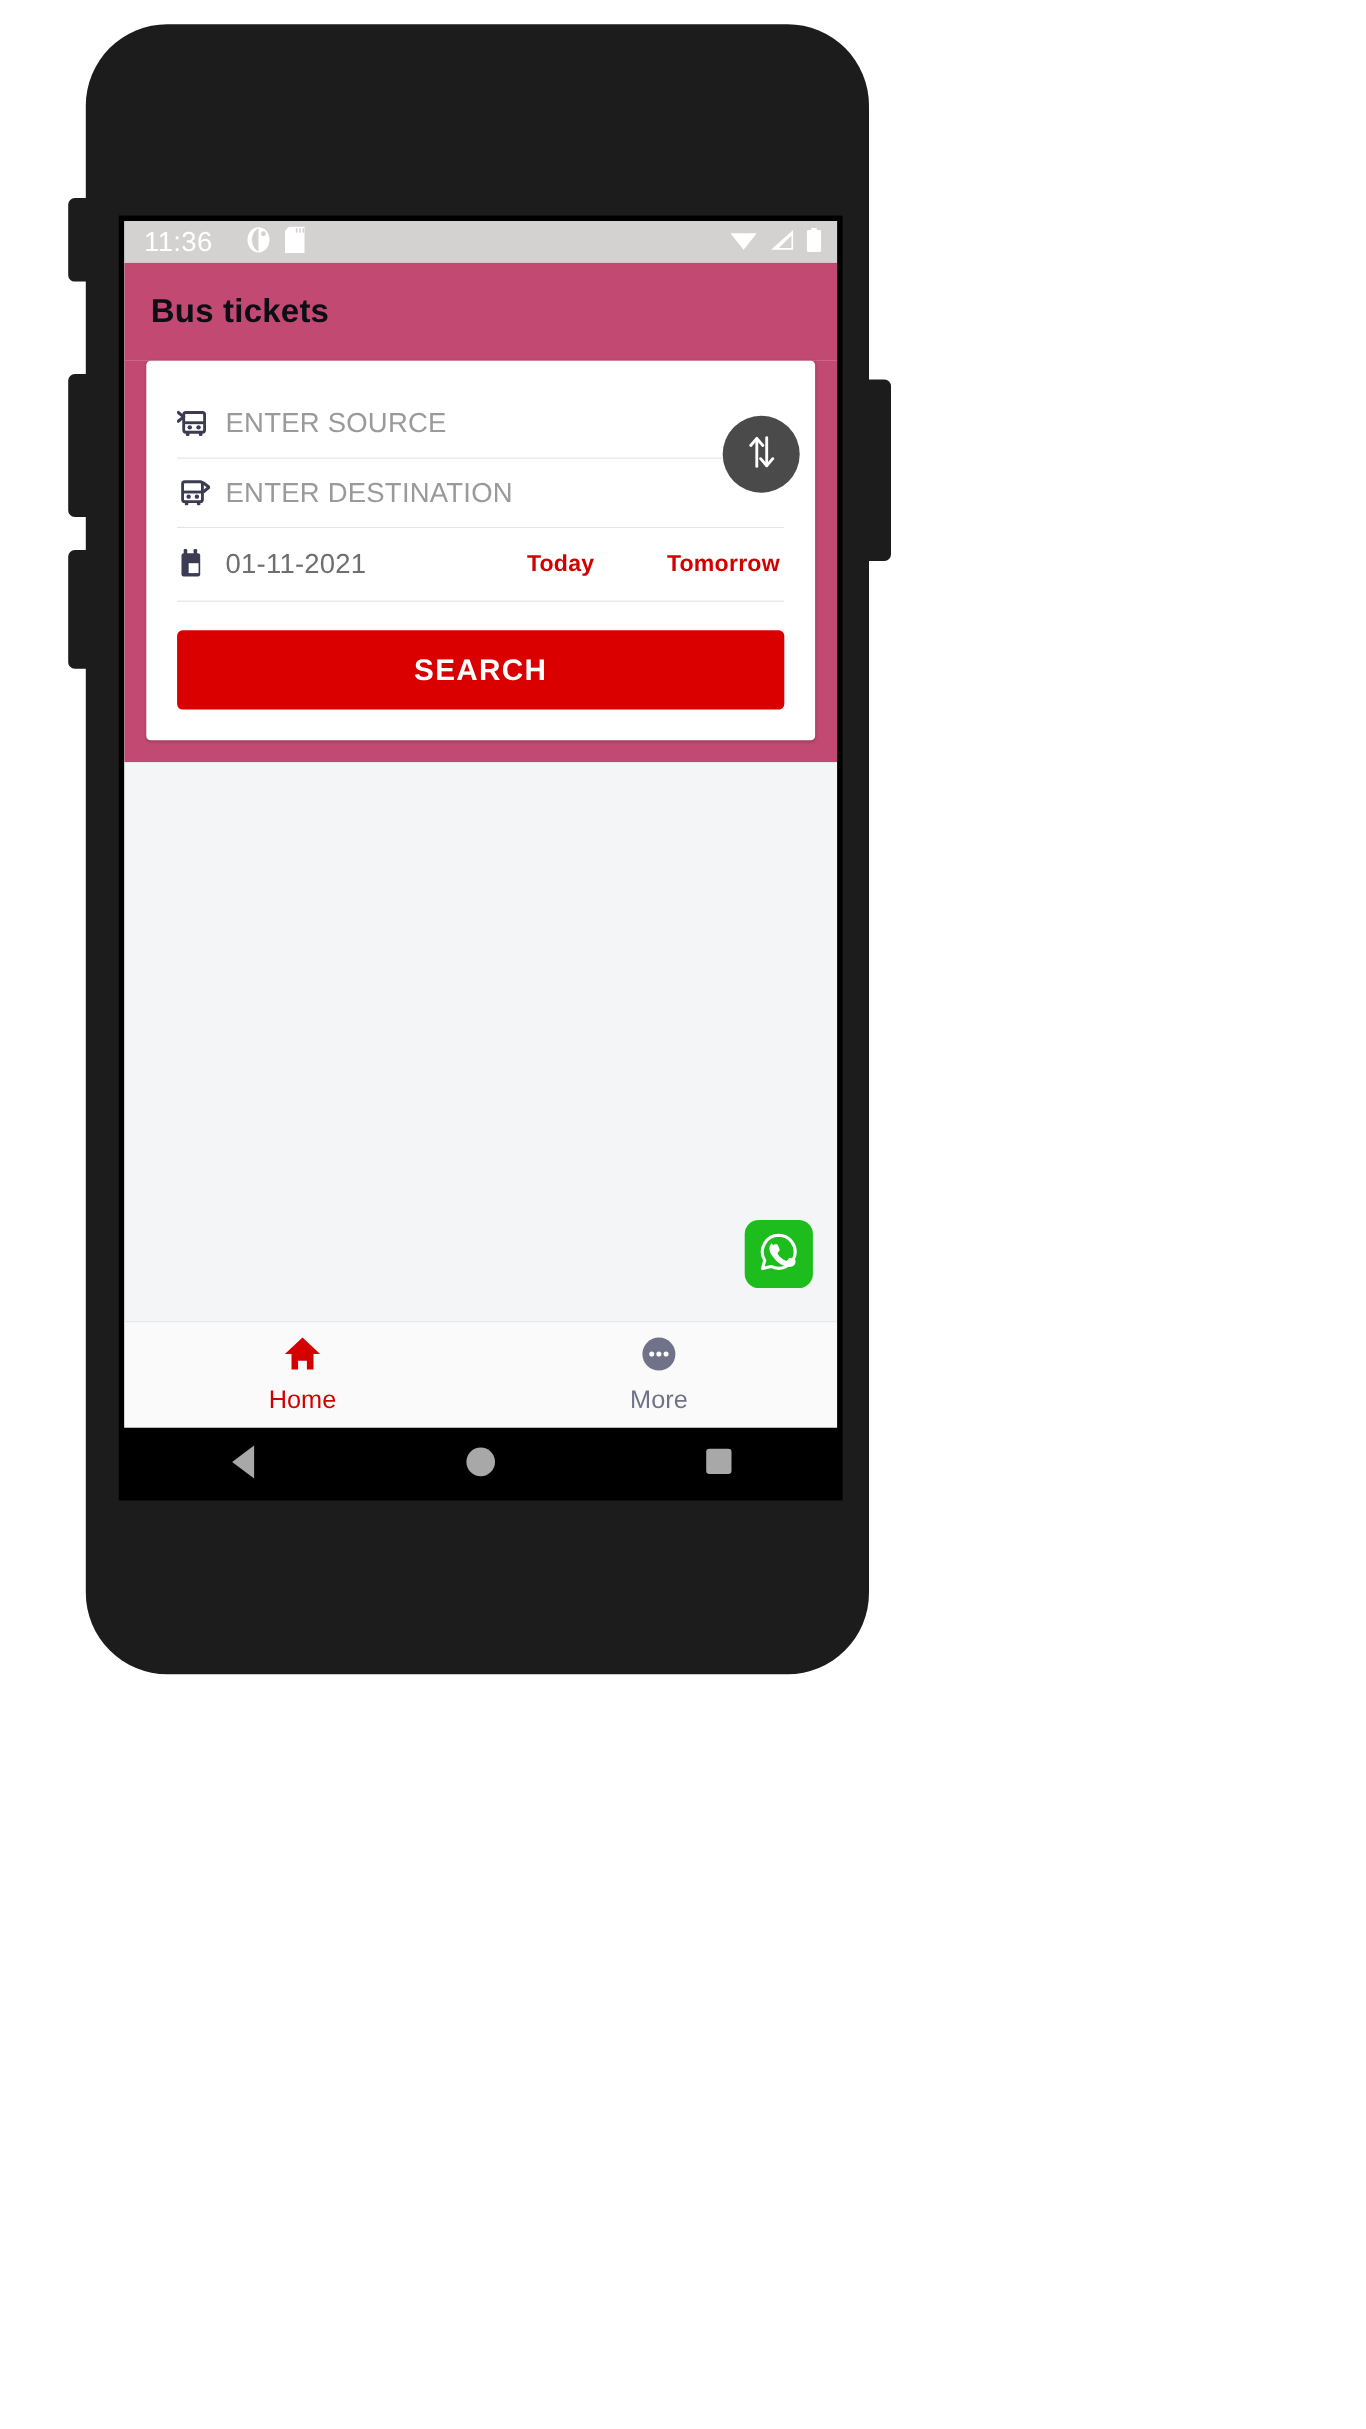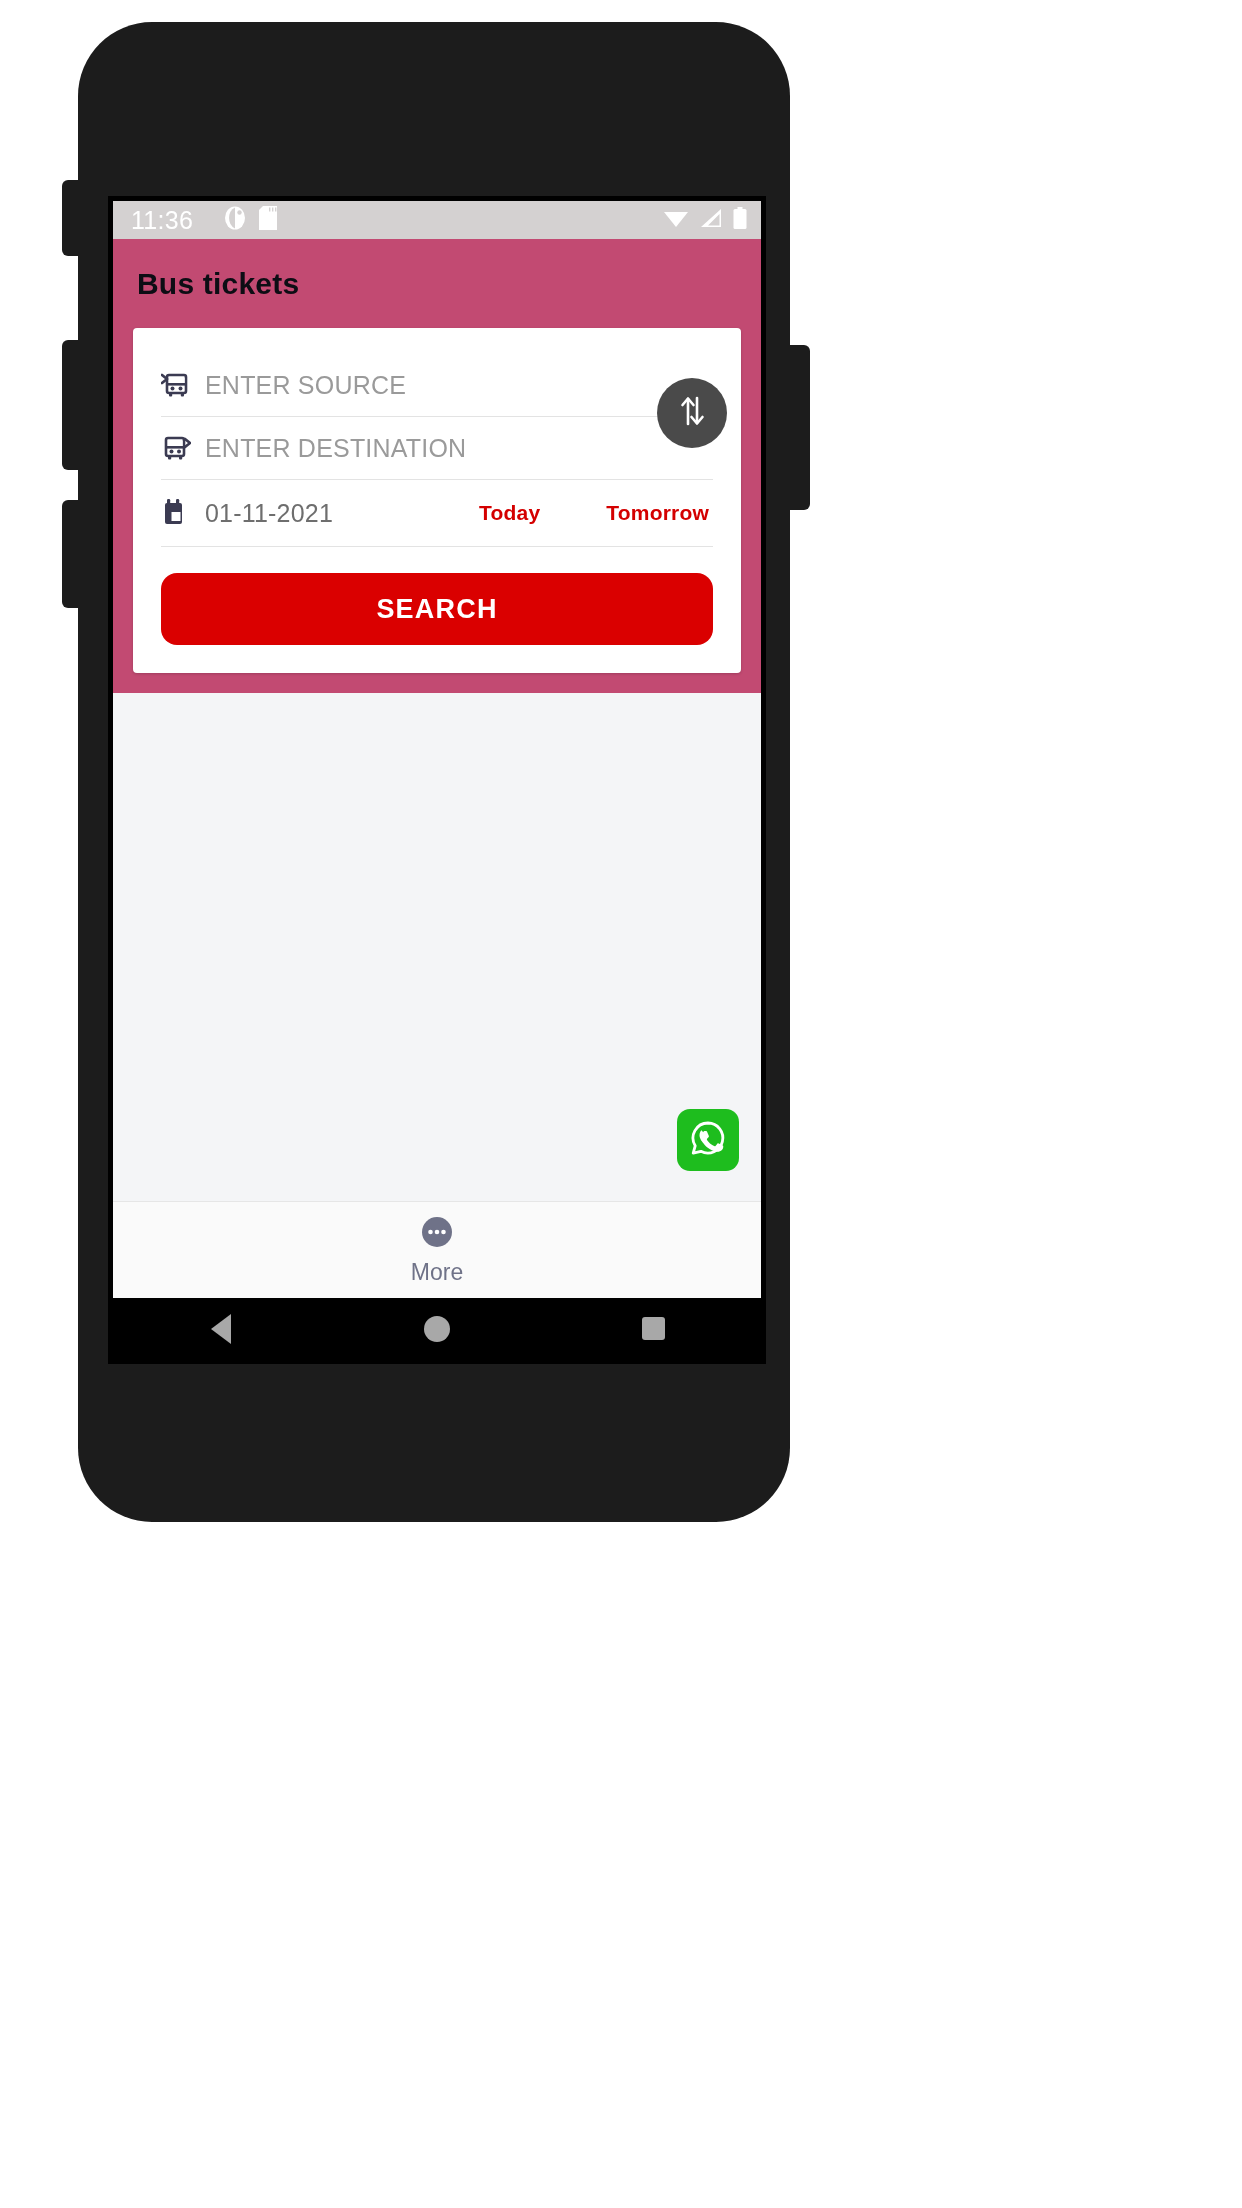--- a/index.html
+++ b/index.html
@@ -215,21 +215,21 @@
     font-weight: bold;
     letter-spacing: 0.2px;
   }
   .qd-today { margin-left: auto; }
   .qd-tomorrow { margin-left: 66px; margin-right: 4px; }
 
   .search-btn {
     margin-top: 26px;
     height: 72px;
     background: #da0000;
-    border-radius: 16px;
+    border-radius: 5px;
     display: flex;
     align-items: center;
     justify-content: center;
     border: none;
     width: 100%;
     cursor: pointer;
   }
   .search-btn span {
     color: #ffffff;
     font-size: 27px;
@@ -454,20 +454,28 @@
               <path d="M22 7 A15 15 0 0 0 9.2 29.8 L7.2 37.2 L14.9 35.3 A15 15 0 1 0 22 7 Z" fill="none" stroke="#ffffff" stroke-width="2.8" stroke-linejoin="round"></path>
               <path d="M17.2 16.2 c0.5 -1.1 1 -1.1 1.5 -1.1 c0.4 0 0.8 0 1.2 0 c0.4 0 1 0.1 1.4 1.1 c0.4 1 1.4 3.4 1.5 3.6 c0.1 0.3 0.2 0.6 0 0.9 c-0.2 0.4 -0.3 0.6 -0.6 0.9 c-0.3 0.3 -0.6 0.7 -0.9 1 c-0.3 0.3 -0.6 0.6 -0.3 1.2 c0.3 0.6 1.4 2.3 3 3.7 c2 1.8 3.7 2.3 4.3 2.6 c0.6 0.3 0.9 0.2 1.2 -0.1 c0.4 -0.4 1.4 -1.6 1.8 -2.2 c0.4 -0.6 0.8 -0.5 1.3 -0.3 c0.5 0.2 3.1 1.5 3.6 1.8 c0.5 0.3 0.9 0.4 1 0.6 c0.1 0.3 0.1 1.5 -0.4 2.9 c-0.5 1.4 -2.9 2.8 -4 2.9 c-1.1 0.1 -2.1 0.5 -7 -1.5 c-5.9 -2.4 -9.6 -8.5 -9.9 -8.9 c-0.3 -0.4 -2.4 -3.2 -2.4 -6.1 c0 -2.9 1.5 -4.3 2 -4.9 z" fill="#ffffff"></path>
             </svg>
           </span>
         </div>
       </div>
 
       <div class="bottom-nav">
         <div class="nav-item">
           <span>
+            <svg width="36" height="34" viewBox="0 0 36 34">
+              <path d="M18 2 L34 17 L28 17 L28 31 L22 31 L22 23 L14 23 L14 31 L8 31 L8 17 L2 17 Z" fill="#d40000"></path>
+            </svg>
+          </span>
+          <span class="nav-label active">Home</span>
+        </div>
+        <div class="nav-item">
+          <span>
             <svg width="34" height="34" viewBox="0 0 34 34">
               <circle cx="17" cy="17" r="15" fill="#6f7288"></circle>
               <circle cx="10.5" cy="17" r="2.3" fill="#ffffff"></circle>
               <circle cx="17" cy="17" r="2.3" fill="#ffffff"></circle>
               <circle cx="23.5" cy="17" r="2.3" fill="#ffffff"></circle>
             </svg>
           </span>
           <span class="nav-label inactive">More</span>
         </div>
       </div>

